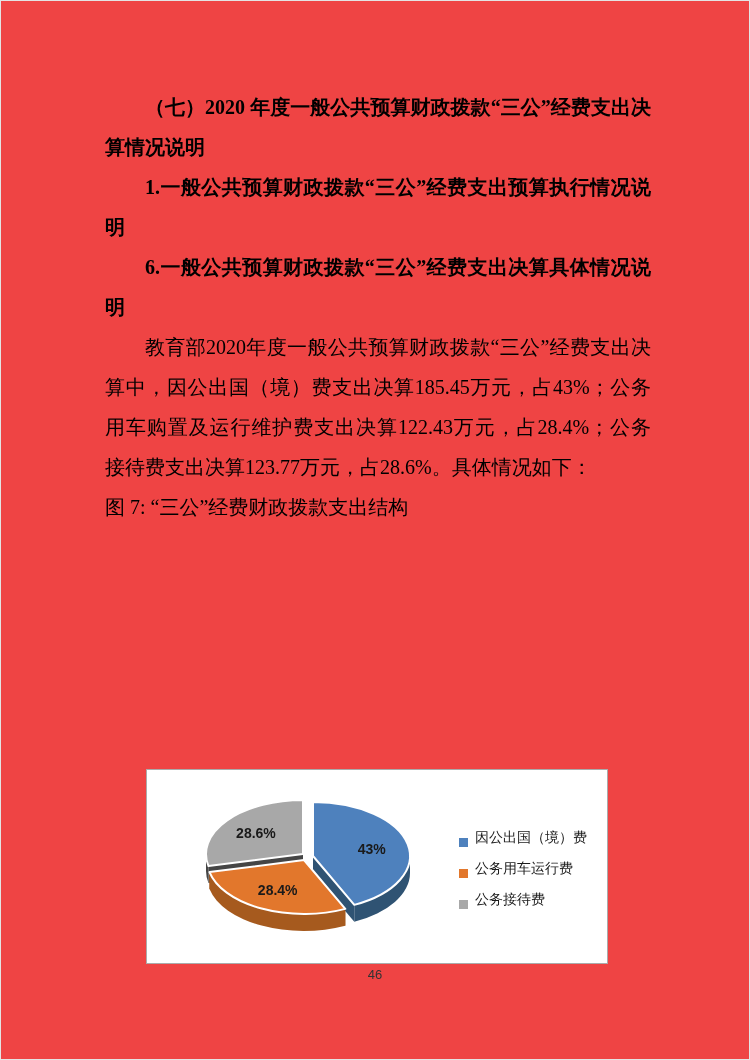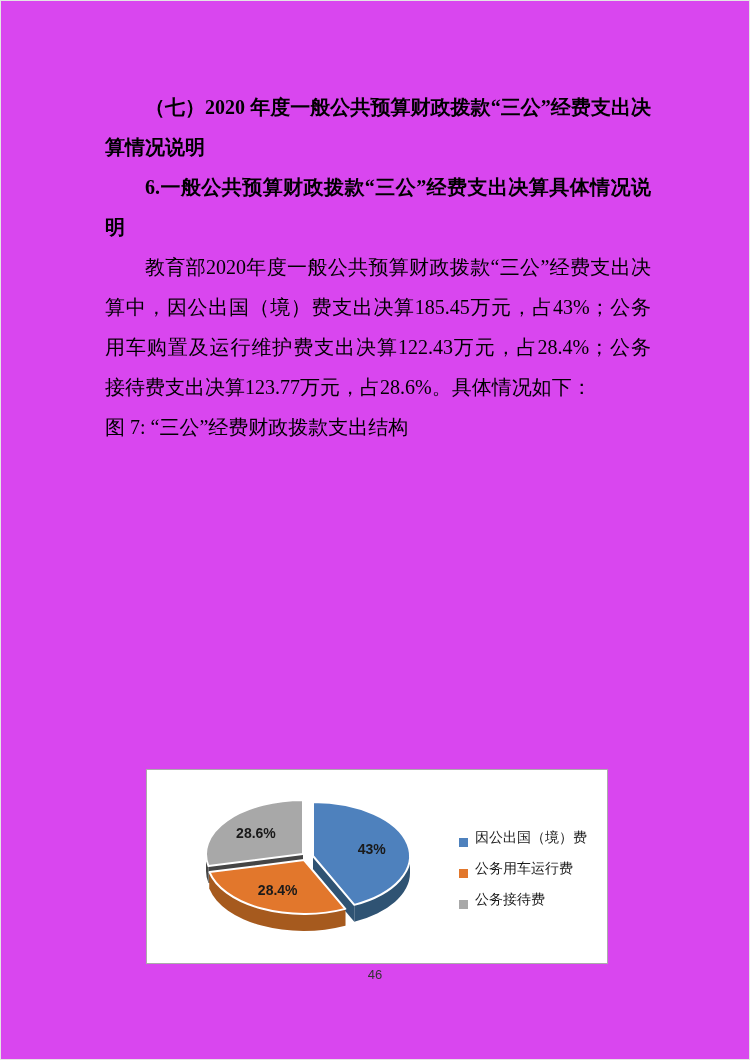--- a/index.html
+++ b/index.html
@@ -1,17 +1,17 @@
 <!DOCTYPE html>
 <html><head>
 <meta charset="utf-8">
 <style>
   html, body { margin:0; padding:0; background:#ffffff; }
   .page {
-    position:relative; width:750px; height:1060px; background:#d946ef;
+    position:relative; width:750px; height:1060px; background:#ef4444;
     border:1px solid #e4e4e4; box-sizing:border-box; overflow:hidden;
     font-family:"Liberation Serif","DejaVu Serif",serif; color:#000;
   }
   .content {
     position:absolute; left:104px; top:86px; width:546px;
     font-size:20px; line-height:40px;
     text-align:justify; text-justify:inter-character;
   }
   .content p { margin:0; text-indent:2em; }
   .content p.h { font-weight:bold; }
@@ -34,20 +34,21 @@
     font-size:13px; color:#333; font-family:"Liberation Sans","DejaVu Sans",sans-serif;
   }
 </style>
 </head>
 <body>
 
 <div class="page">
 
   <div class="content">
     <p class="h">（七）2020 年度一般公共预算财政拨款“三公”经费支出决算情况说明</p>
+    <p class="h">1.一般公共预算财政拨款“三公”经费支出预算执行情况说明</p>
     <p class="h">6.一般公共预算财政拨款“三公”经费支出决算具体情况说明</p>
     <p>教育部2020年度一般公共预算财政拨款“三公”经费支出决算中，因公出国（境）费支出决算185.45万元，占43%；公务用车购置及运行维护费支出决算122.43万元，占28.4%；公务接待费支出决算123.77万元，占28.6%。具体情况如下：</p>
     <p class="caption">图 7: “三公”经费财政拨款支出结构</p>
   </div>
 
   <div class="chart-frame">
     <svg id="pie-svg" viewBox="0 0 460 193">
         <path d="M156.00,84.00 L61.47,96.11 L61.47,113.11 L156.00,101.00 Z" fill="#454545"></path>
         <path d="M157.00,90.00 L198.30,138.86 L198.30,155.86 L157.00,107.00 Z" fill="#A65A1E"></path>
         <path d="M157.00,90.00 L62.47,102.11 L62.47,119.11 L157.00,107.00 Z" fill="#A65A1E"></path>

